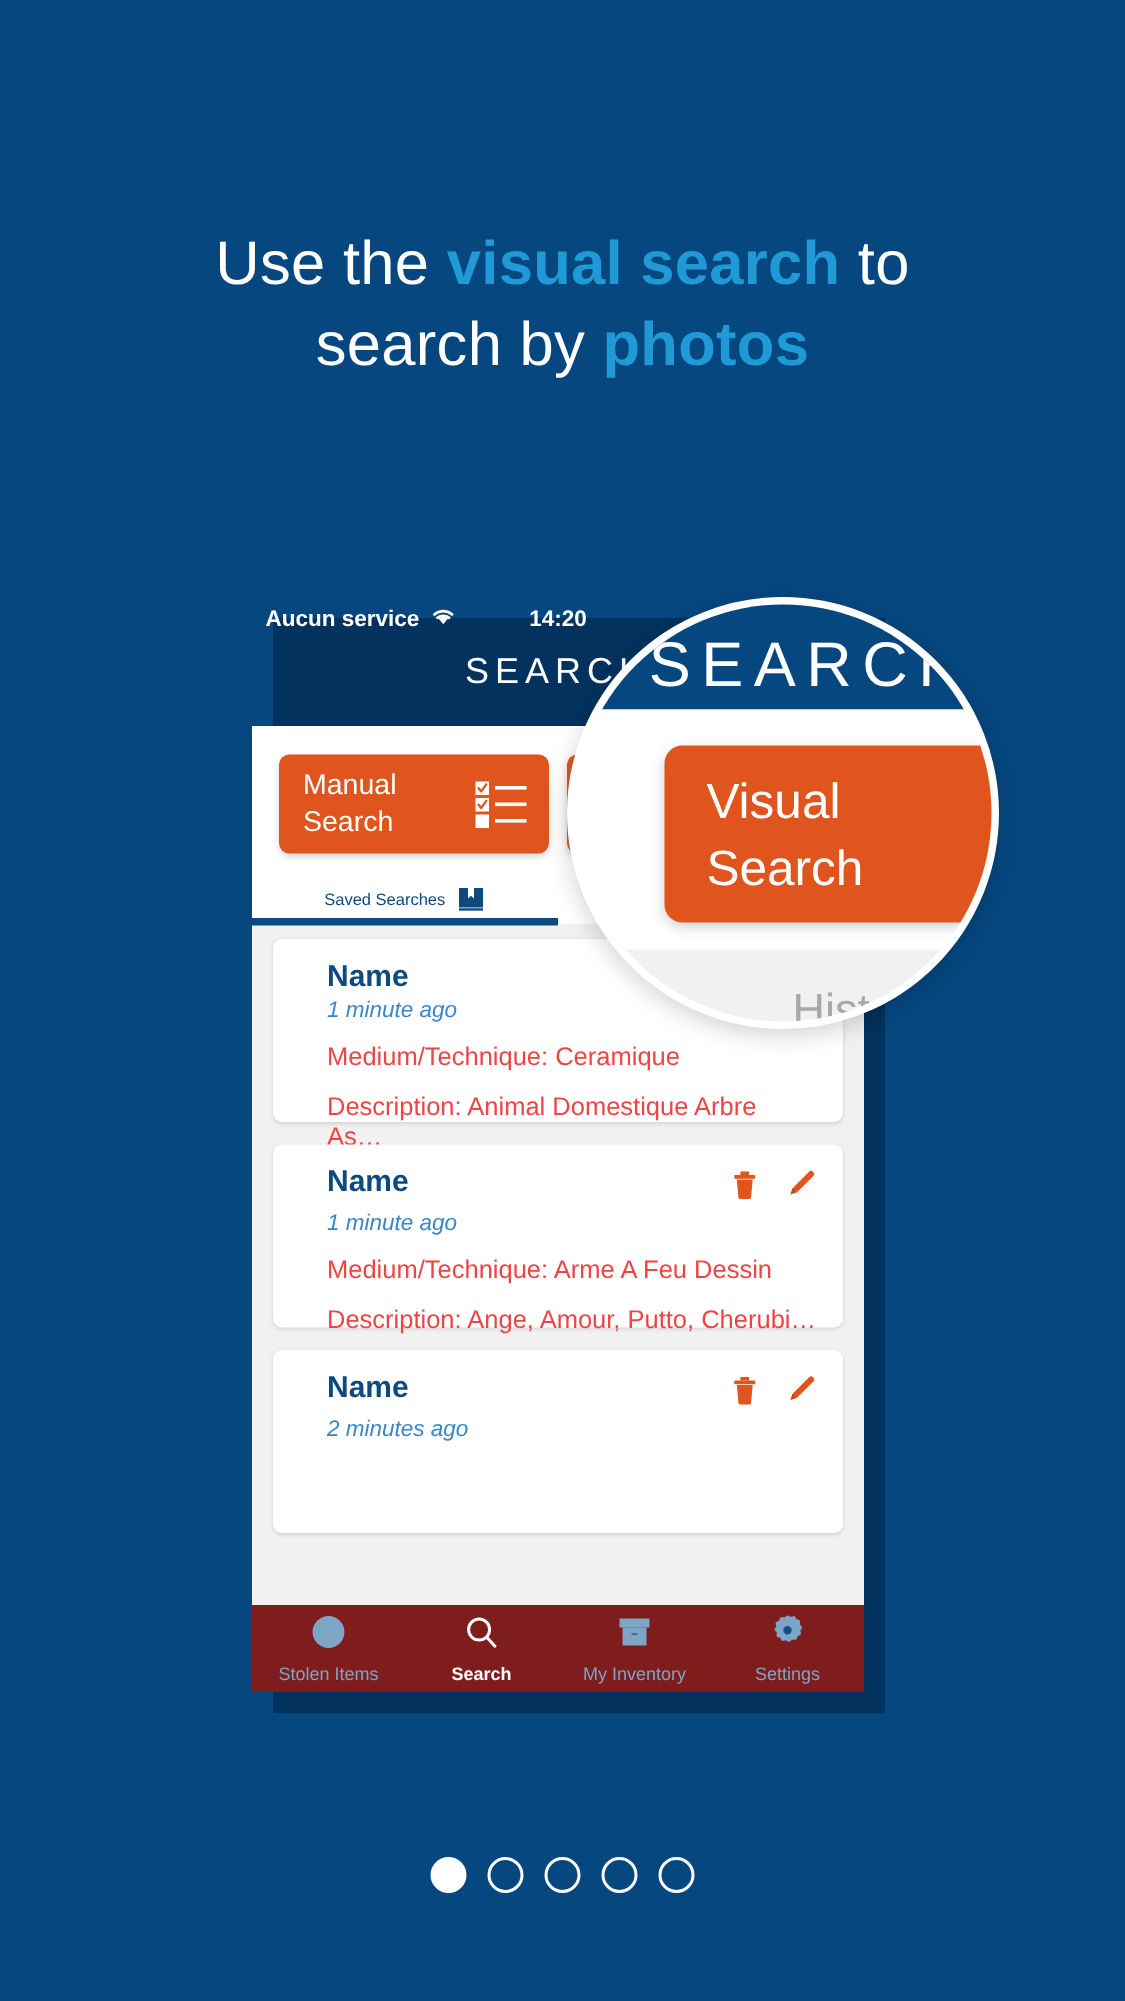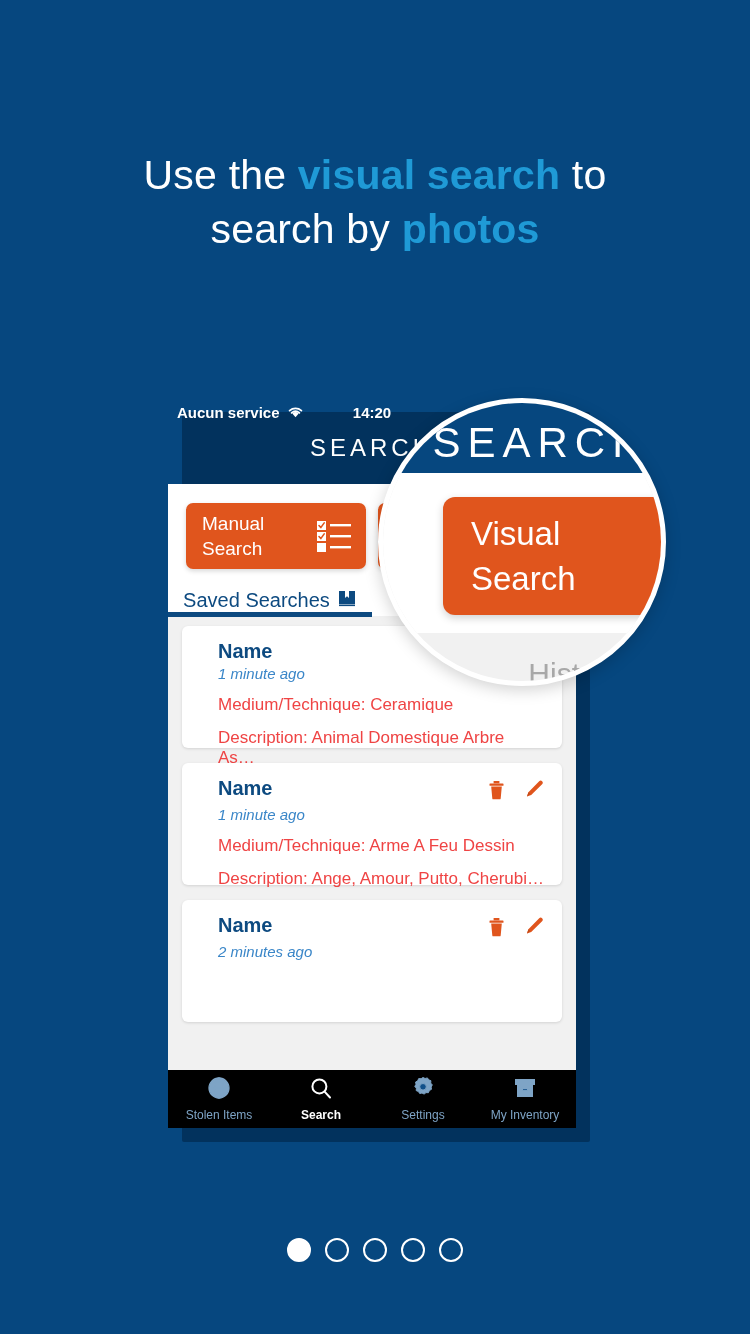--- a/index.html
+++ b/index.html
@@ -139,21 +139,21 @@
     width: 408px;
     height: 32px;
     display: flex;
   }
   .tab-item {
     flex: 1;
     display: flex;
     align-items: center;
     justify-content: center;
     gap: 7px;
-    font-size: 20px;
+    font-size: 11px;
     cursor: pointer;
   }
   .tab-saved { color: #0d4a80; font-weight: 400; }
   .tab-history { color: #a8a8a8; font-weight: 400; }
 
   .tab-underline {
     position: absolute;
     left: 0; top: 128px;
     width: 204px;
     height: 5px;
@@ -200,21 +200,21 @@
     color: #ef4444;
     font-size: 17px;
     margin-top: 13px;
   }
 
   .tab-bar {
     position: absolute;
     left: 0; top: 672px;
     width: 408px;
     height: 58px;
-    background: #000000;
+    background: #7f1d1d;
     display: flex;
   }
   .tab-bar-item {
     flex: 1;
     display: flex;
     flex-direction: column;
     align-items: center;
     justify-content: center;
     gap: 4px;
     cursor: pointer;
@@ -495,36 +495,36 @@
           <circle cx="10.4" cy="10.4" r="7"></circle>
           <line x1="15.6" y1="15.6" x2="21" y2="21.5"></line>
         </svg>
       </span>
       <span class="tbi-label">Search</span>
     </div>
 
     <div class="tab-bar-item tbi-inactive">
       <span>
         <svg width="24" height="24" viewBox="0 0 24 24">
-          <path d="M12 1.5 l2.1 1.0 l2.3 -0.6 l1.3 1.9 l2.2 0.9 l-0.2 2.4 l1.6 1.8 l-1.2 2.1 l0.4 2.3 l-2.1 1.2 l-1.0 2.2 l-2.4 -0.1 l-1.9 1.5 l-2.1 -1.1 l-2.3 0.5 l-1.3 -2.0 l-2.2 -0.9 l0.2 -2.4 l-1.6 -1.8 l1.2 -2.1 l-0.4 -2.3 l2.1 -1.2 l1.0 -2.2 l2.4 0.1 Z" fill="#7ea4c6"></path>
-          <circle cx="12" cy="10.8" r="3.3" fill="#115089"></circle>
-        </svg>
-      </span>
-      <span class="tbi-label">Settings</span>
-    </div>
-
-    <div class="tab-bar-item tbi-inactive">
-      <span>
-        <svg width="24" height="24" viewBox="0 0 24 24">
           <rect x="2.5" y="3.5" width="19" height="5" fill="#7ea4c6"></rect>
           <rect x="4.5" y="9.5" width="15" height="11" fill="#7ea4c6"></rect>
           <rect x="9.5" y="12.5" width="5" height="1.8" fill="#115089"></rect>
         </svg>
       </span>
       <span class="tbi-label">My Inventory</span>
+    </div>
+
+    <div class="tab-bar-item tbi-inactive">
+      <span>
+        <svg width="24" height="24" viewBox="0 0 24 24">
+          <path d="M12 1.5 l2.1 1.0 l2.3 -0.6 l1.3 1.9 l2.2 0.9 l-0.2 2.4 l1.6 1.8 l-1.2 2.1 l0.4 2.3 l-2.1 1.2 l-1.0 2.2 l-2.4 -0.1 l-1.9 1.5 l-2.1 -1.1 l-2.3 0.5 l-1.3 -2.0 l-2.2 -0.9 l0.2 -2.4 l-1.6 -1.8 l1.2 -2.1 l-0.4 -2.3 l2.1 -1.2 l1.0 -2.2 l2.4 0.1 Z" fill="#7ea4c6"></path>
+          <circle cx="12" cy="10.8" r="3.3" fill="#115089"></circle>
+        </svg>
+      </span>
+      <span class="tbi-label">Settings</span>
     </div>
 
   </div>
 </div>
 
 <div class="magnifier">
   <div class="mag-inner">
     <div class="mag-header-bg"></div>
     <div class="mag-white"></div>
     <div class="mag-title">SEARCH</div>

